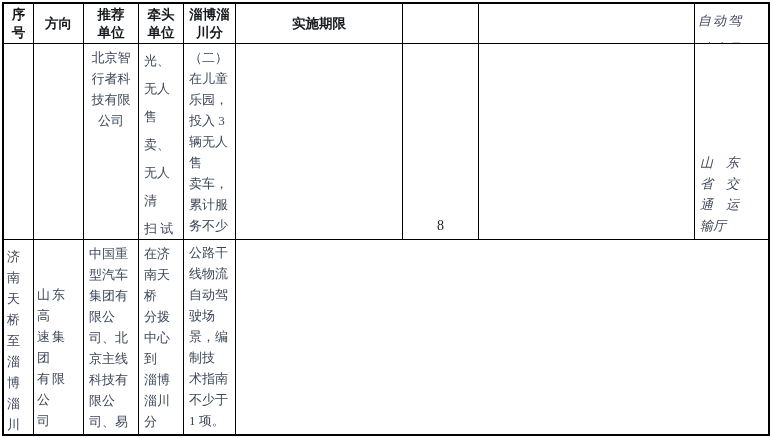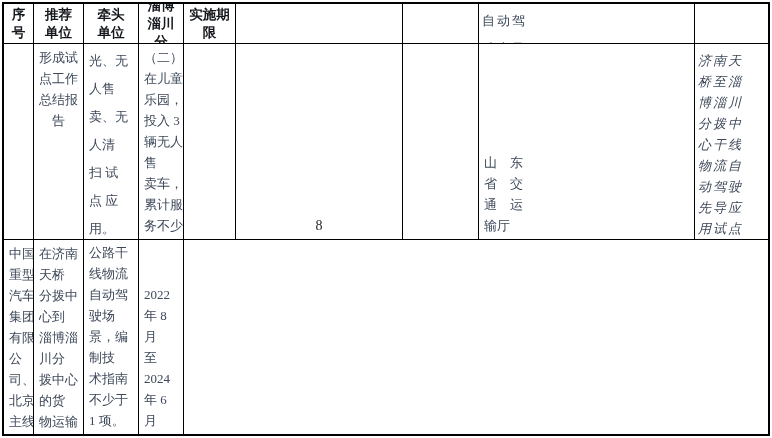--- a/index.html
+++ b/index.html
@@ -55,20 +55,23 @@
 </head>
 <body>
 
 <div class="doc-table">
 
   <div class="cell head">
       <span>序
 号</span>
     </div>
   <div class="cell head">
+      <span>方向</span>
+    </div>
+  <div class="cell head">
       <span>推荐
 单位</span>
     </div>
   <div class="cell head">
       <span>牵头
 单位</span>
     </div>
   <div class="cell head">
       <span>淄博淄川分</span>
     </div>
@@ -88,21 +91,21 @@
 应用试
 点</span>
     </div>
   <div class="cell">
       <span></span>
     </div>
   <div class="cell">
       <span></span>
     </div>
   <div class="cell top ctr">
-      <span>形成试点工作总结报告</span>
+      <span>北京智行者科技有限公司</span>
     </div>
   <div class="cell top left lh-tall">
       <span>光、无人售
 卖、无人清
 扫 试 点 应
 用。</span>
     </div>
   <div class="cell top left">
       <span>（二）在儿童乐园，投入 3 辆无人售
 卖车，累计服务不少于 1500 人次。
@@ -134,20 +137,26 @@
       <span>济南天
 桥至淄
 博淄川
 分拨中
 心干线
 物流自
 动驾驶
 先导应
 用试点</span>
     </div>
+  <div class="cell mid left ls2">
+      <span>山东高
+速集团
+有限公
+司</span>
+    </div>
   <div class="cell top left">
       <span>中国重型汽车集团有限公
 司、北京主线科技有限公
 司、易图通科技（北京）
 有限公司、大唐高鸿智联
 科技（重庆）有限公司、
 华为技术有限公司、国家
 电力投资集团有限公司山
 东分公司、北京百度智行
 科技有限公司、万物友好</span>
@@ -164,19 +173,14 @@
 用。</span>
     </div>
   <div class="cell mid left">
       <span>（一）投入 3~6 辆自动驾驶货车，
 累计运行不少于 200 车次，运行里程
 不少于 22000 公里。
 （二）形成试点工作总结报告，围绕
 公路干线物流自动驾驶场景，编制技
 术指南不少于 1 项。</span>
     </div>
-  <div class="cell mid left">
-      <span>2022 年 8 月
-至 2024 年 6
-月</span>
-    </div>
 
 </div>
 
 </body></html>

